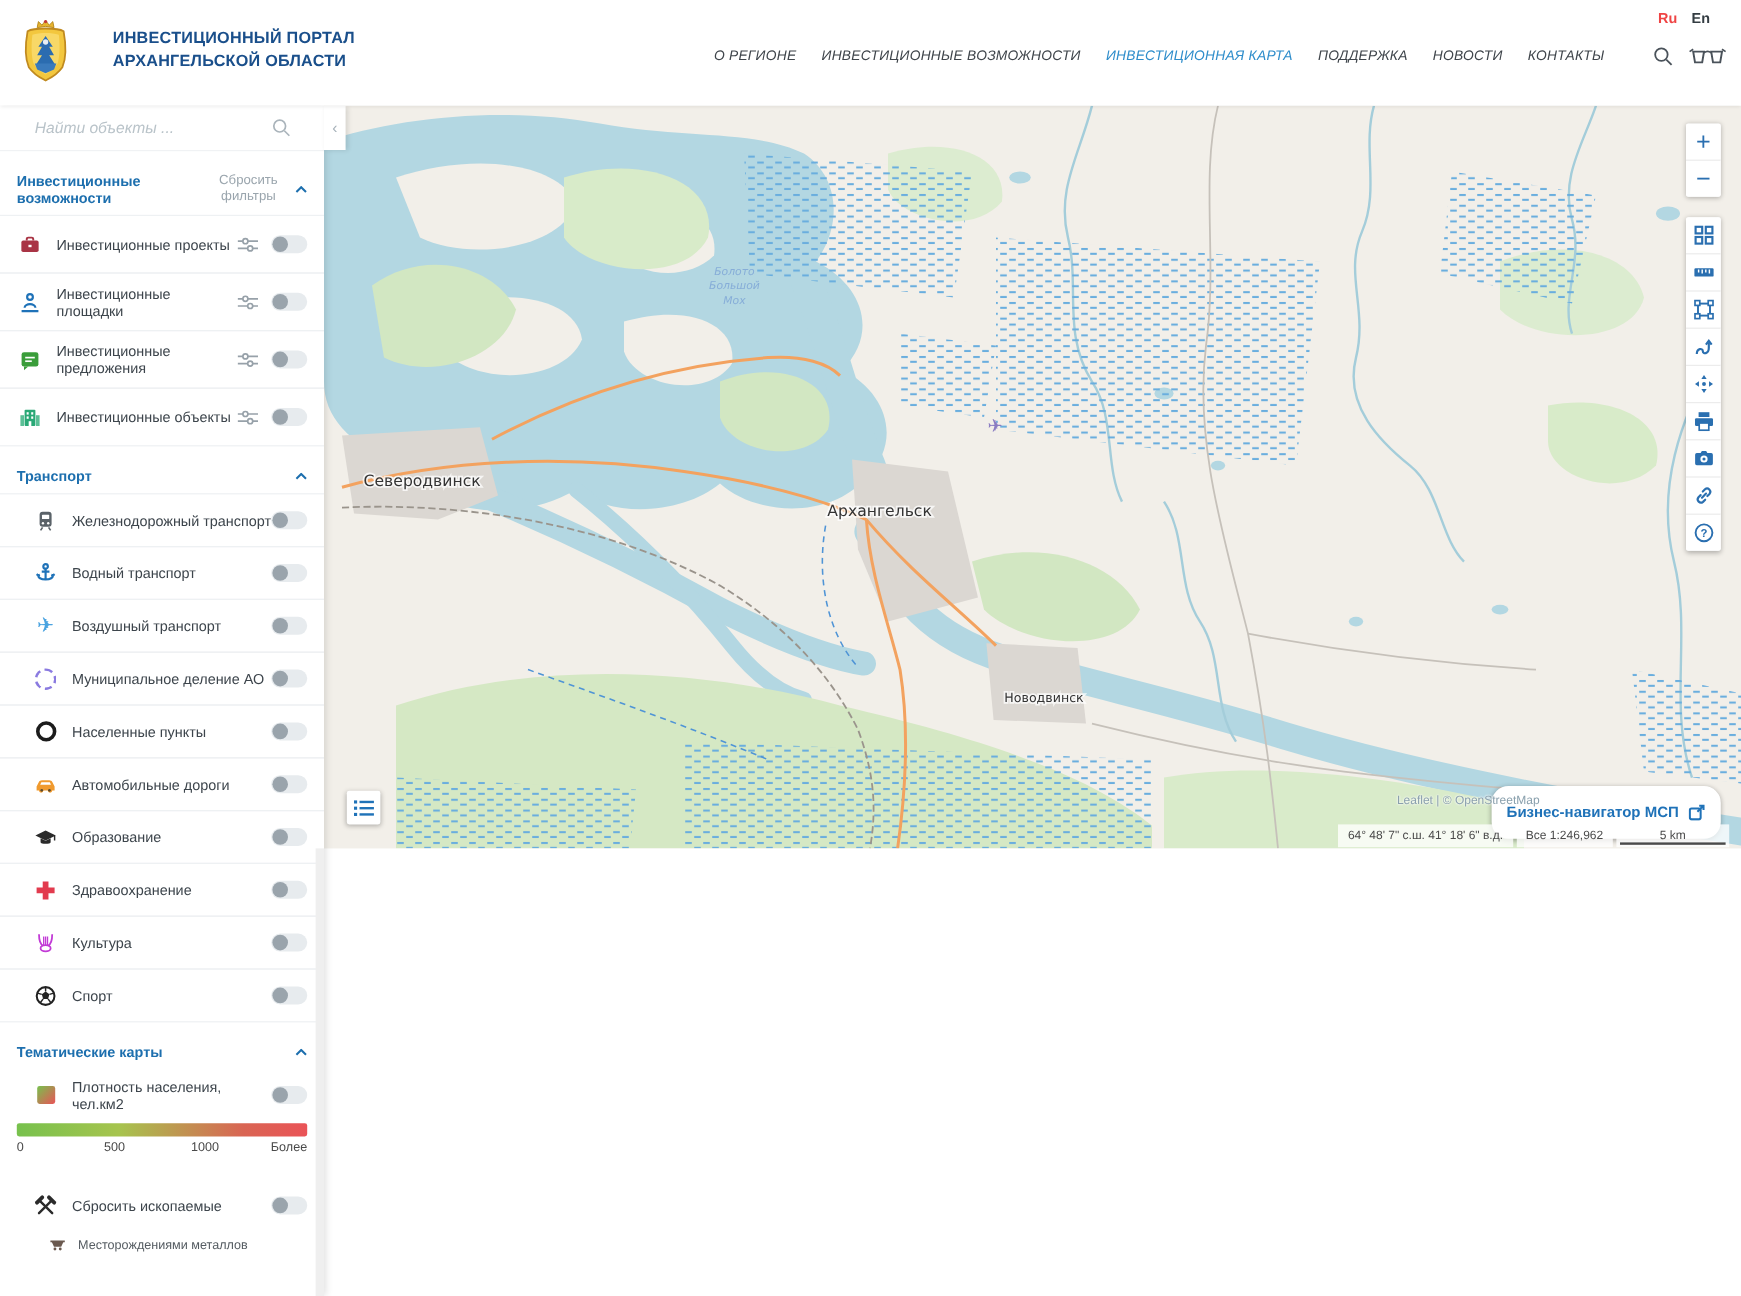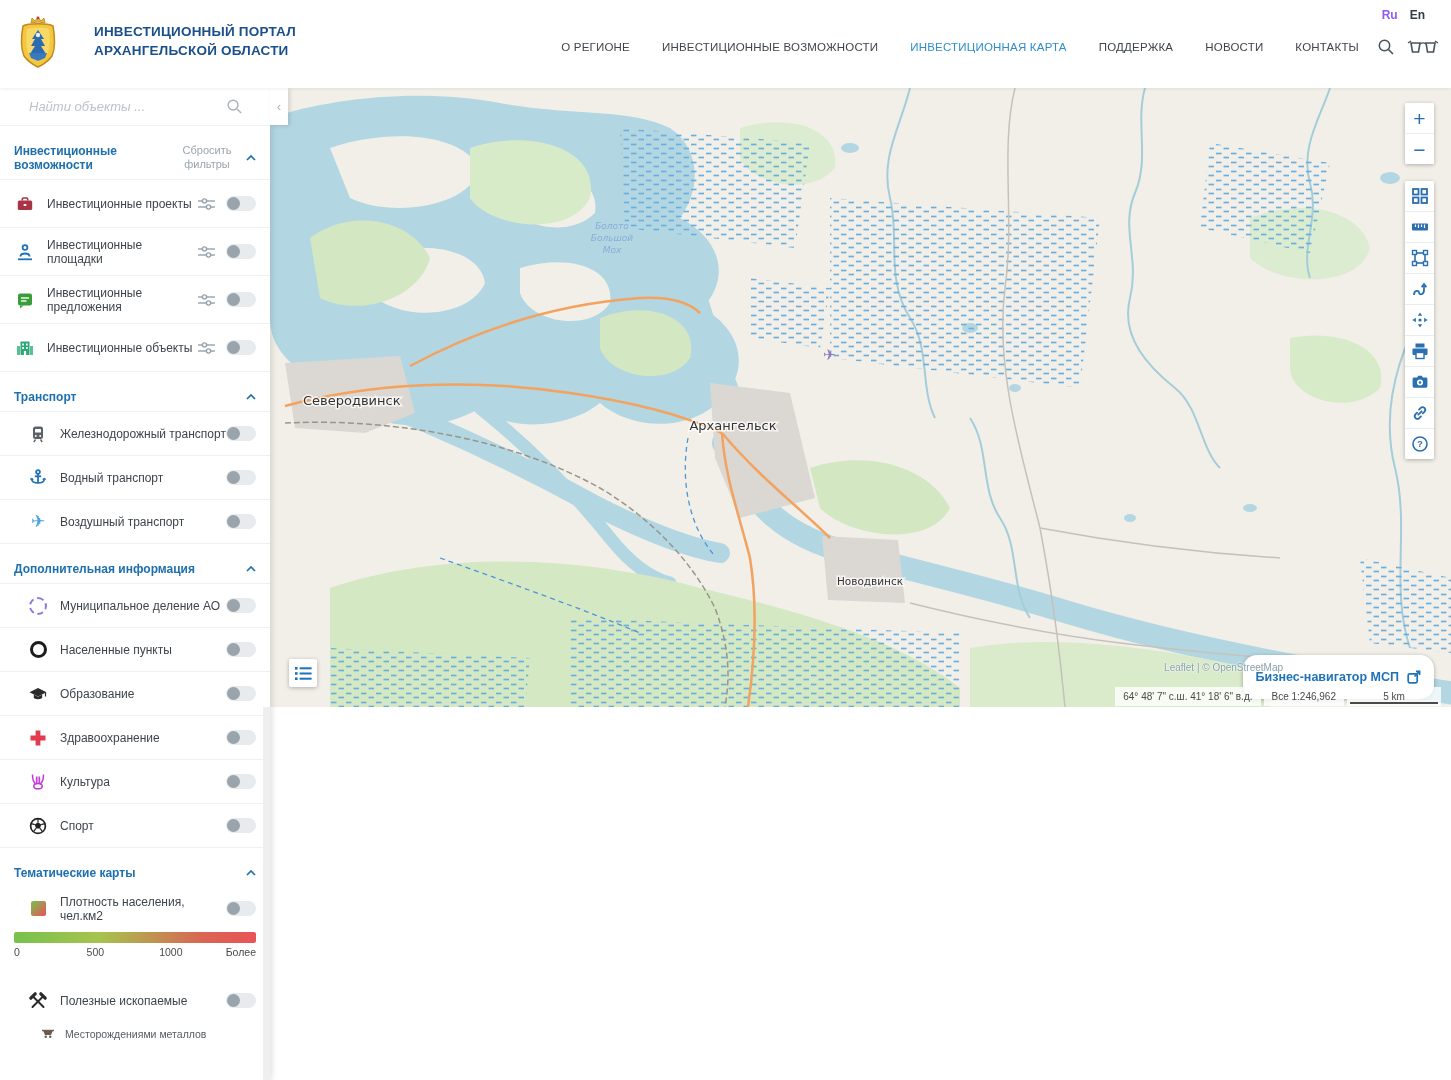--- a/index.html
+++ b/index.html
@@ -6,23 +6,23 @@
   body{
     width:1451px;height:1080px;position:relative;overflow:hidden;
     background:#ffffff;font-family:"Liberation Sans",sans-serif;
     -webkit-font-smoothing:antialiased;
   }
   
   .header{position:absolute;left:0;top:0;width:1451px;height:88px;background:#fff;z-index:40;box-shadow:0 1px 3px rgba(0,0,0,.07);}
   .brand{position:absolute;left:15px;top:15px;display:flex;align-items:center;gap:13px;}
   .brand-title{color:#1a4f8b;font-weight:bold;font-size:13.5px;line-height:1.4;letter-spacing:.2px;margin-left:20px;}
   .lang{position:absolute;top:8px;right:26px;font-size:12px;font-weight:bold;}
-  .lang-ru{color:#8b5cf6;cursor:pointer;}
+  .lang-ru{color:#ef4444;cursor:pointer;}
   .lang-en{color:#333c42;margin-left:12px;cursor:pointer;}
-  .nav{position:absolute;top:41px;right:92px;display:flex;gap:32px;align-items:center;}
+  .nav{position:absolute;top:41px;right:114px;display:flex;gap:21px;align-items:center;font-style:italic;}
   .nav-item{font-size:11.5px;color:#3f454b;letter-spacing:.2px;cursor:pointer;white-space:nowrap;}
   .nav-item.active{color:#2e8dcb;}
   .hdr-ico{position:absolute;top:38px;cursor:pointer;}
   .hdr-search{right:56px;}
   .hdr-glasses{right:12px;top:40px;}
 
   
   .map{position:absolute;left:270px;top:88px;width:1181px;height:619px;background:#f2efe9;overflow:hidden;z-index:10;}
   .map svg.canvas{position:absolute;left:0;top:0;}
   .maplbl{font-family:"DejaVu Sans",sans-serif;}
@@ -509,45 +509,49 @@
   </div>
 
   <div class="row small">
     <span class="row-icon">
         <span class="plane-glyph">✈</span>
       </span>
     <span class="row-label">Воздушный транспорт</span>
     <span class="toggle"></span>
   </div>
 
-  <div class="sec-head">
-    <span class="sec-title">Дополнительная информация</span>
-    <span class="chev">
-        <svg width="10" height="6" viewBox="0 0 10 6">
-          <polyline points="1,5 5,1 9,5" fill="none" stroke="#1d6fae" stroke-width="1.7"></polyline>
-        </svg>
-      </span>
-  </div>
 
   <div class="row small">
     <span class="row-icon">
         <span class="dashed-circle"></span>
       </span>
     <span class="row-label">Муниципальное деление АО</span>
     <span class="toggle"></span>
   </div>
 
   <div class="row small">
     <span class="row-icon">
         <span class="ring"></span>
       </span>
     <span class="row-label">Населенные пункты</span>
     <span class="toggle"></span>
   </div>
 
+  <div class="row small">
+    <span class="row-icon">
+      <svg width="20" height="20" viewBox="0 0 20 20">
+          <path d="M2.5 11.5 L4.3 7.8 C4.8 6.8 5.8 6.2 7 6.2 h6 c1.2 0 2.2 .6 2.7 1.6 l1.8 3.7 v3.3 h-2 a1.8 1.8 0 0 1 -3.6 0 h-3.8 a1.8 1.8 0 0 1 -3.6 0 h-2 Z" fill="#f09a2e"></path>
+          <path d="M5.5 10 L6.5 7.8 h7 L14.5 10 Z" fill="#fff"></path>
+          <circle cx="6.8" cy="14.6" r="1.1" fill="#5a4a2e"></circle>
+          <circle cx="13.2" cy="14.6" r="1.1" fill="#5a4a2e"></circle>
+        </svg>
+    </span>
+    <span class="row-label">Автомобильные дороги</span>
+    <span class="toggle"></span>
+  </div>
 
   <div class="row small">
     <span class="row-icon">
       <svg width="20" height="20" viewBox="0 0 20 20">
           <path d="M10 4 L18.5 8.2 L10 12.4 L1.5 8.2 Z" fill="#2a2a2a"></path>
           <path d="M5.8 10.6 V13.8 C5.8 15.6 14.2 15.6 14.2 13.8 V10.6 L10 12.7 Z" fill="#2a2a2a"></path>
           <line x1="17.5" y1="8.5" x2="17.5" y2="12.5" stroke="#2a2a2a" stroke-width="1.2"></line>
         </svg>
     </span>
     <span class="row-label">Образование</span>
@@ -628,21 +632,21 @@
     <span class="row-icon">
       <svg width="20" height="20" viewBox="0 0 20 20">
           <g stroke="#2b2b2b" stroke-linecap="round">
             <line x1="5" y1="5.5" x2="15.5" y2="16" stroke-width="2"></line>
             <line x1="15" y1="5.5" x2="4.5" y2="16" stroke-width="2"></line>
             <line x1="2.8" y1="7.2" x2="7.2" y2="2.8" stroke-width="3.2"></line>
             <line x1="12.8" y1="2.8" x2="17.2" y2="7.2" stroke-width="3.2"></line>
           </g>
         </svg>
     </span>
-    <span class="row-label">Полезные ископаемые</span>
+    <span class="row-label">Сбросить ископаемые</span>
     <span class="toggle"></span>
   </div>
 
   <div class="subrow">
     <span class="row-icon">
       <svg width="14" height="14" viewBox="0 0 14 14">
           <path d="M2 3.5 h10 l-2 4.5 H4 Z" fill="#6b5a50"></path>
           <circle cx="4.8" cy="9.8" r="1.2" fill="#6b5a50"></circle>
           <circle cx="9.2" cy="9.8" r="1.2" fill="#6b5a50"></circle>
           <line x1="1" y1="3.5" x2="13" y2="3.5" stroke="#6b5a50" stroke-width="1.4"></line>

